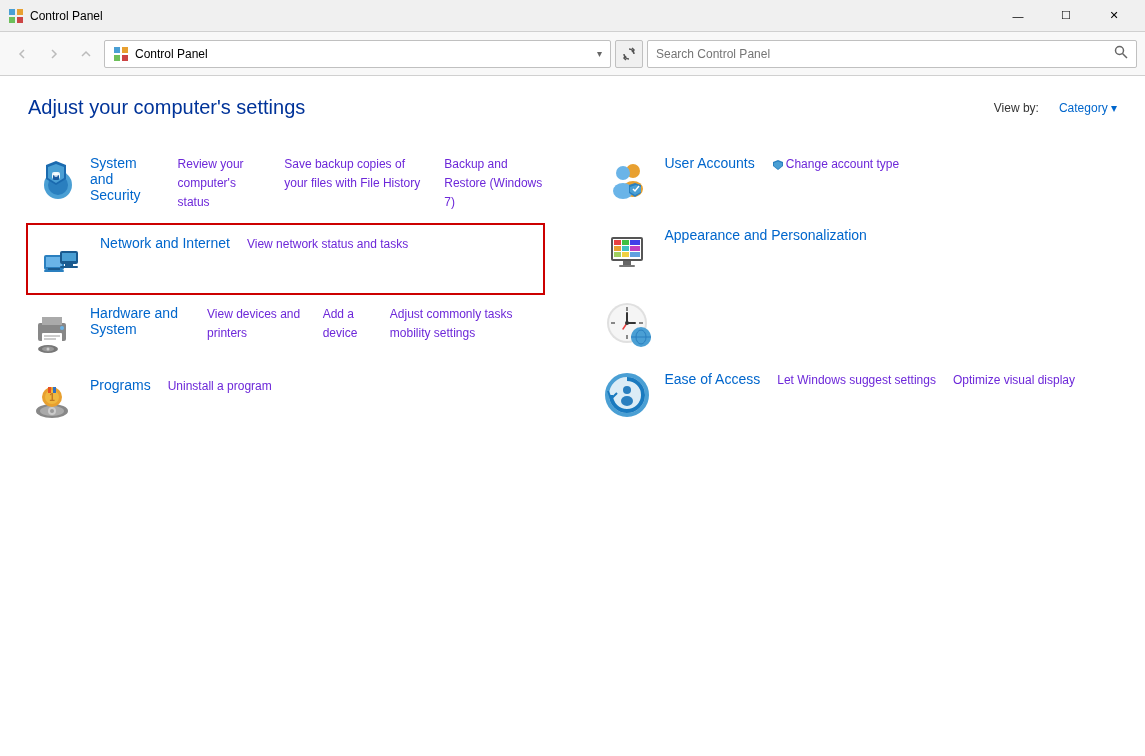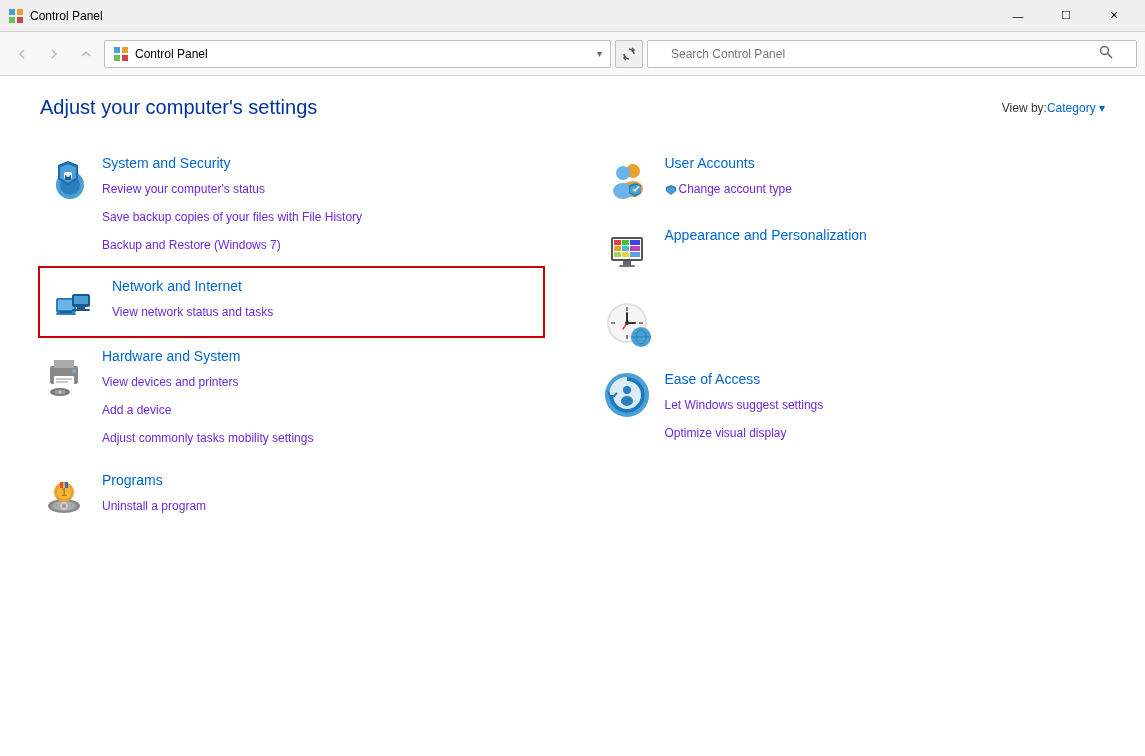--- a/index.html
+++ b/index.html
@@ -115,58 +115,58 @@
       border-radius: 2px;
       color: #444;
     }
     .search-bar {
       width: 200px;
       height: 28px;
       border: 1px solid #c0c0c0;
       background: #fff;
       display: flex;
       align-items: center;
-      padding: 0 23px;
+      padding: 0 8px;
       gap: 4px;
       border-radius: 2px;
       flex: 0 0 490px;
     }
     .search-input {
       flex: 1;
       border: none;
       outline: none;
       font-size: 12px;
       color: #999;
     }
     .search-icon-btn {
       color: #666;
       cursor: pointer;
     }
 
     
     .main-content {
       flex: 1;
-      padding: 20px 40px;
+      padding: 20px 28px;
       overflow-y: auto;
     }
     .page-header {
       display: flex;
       justify-content: space-between;
       align-items: center;
       margin-bottom: 24px;
     }
     .page-title {
       font-size: 20px;
       font-weight: 300;
       color: #003399;
     }
     .view-by {
       display: flex;
       align-items: center;
-      gap: 0;
+      gap: 20px;
       font-size: 12px;
       color: #333;
     }
     .view-by-label { color: #333; }
     .view-by-value { color: #0066cc; cursor: pointer; }
 
     
     .categories-grid {
       display: grid;
       grid-template-columns: 1fr 1fr;
@@ -189,22 +189,22 @@
     .category-icon {
       width: 48px;
       height: 48px;
       flex-shrink: 0;
       display: flex;
       align-items: center;
       justify-content: center;
     }
     .category-text {
       display: flex;
-      flex-direction: column;
-      gap: 9px;
+      flex-direction: row;
+      gap: 17px;
     }
     .category-title {
       font-size: 14px;
       color: #0066cc;
       cursor: pointer;
       font-weight: 400;
     }
     .category-link {
       font-size: 12px;
       color: #6d28d9;

